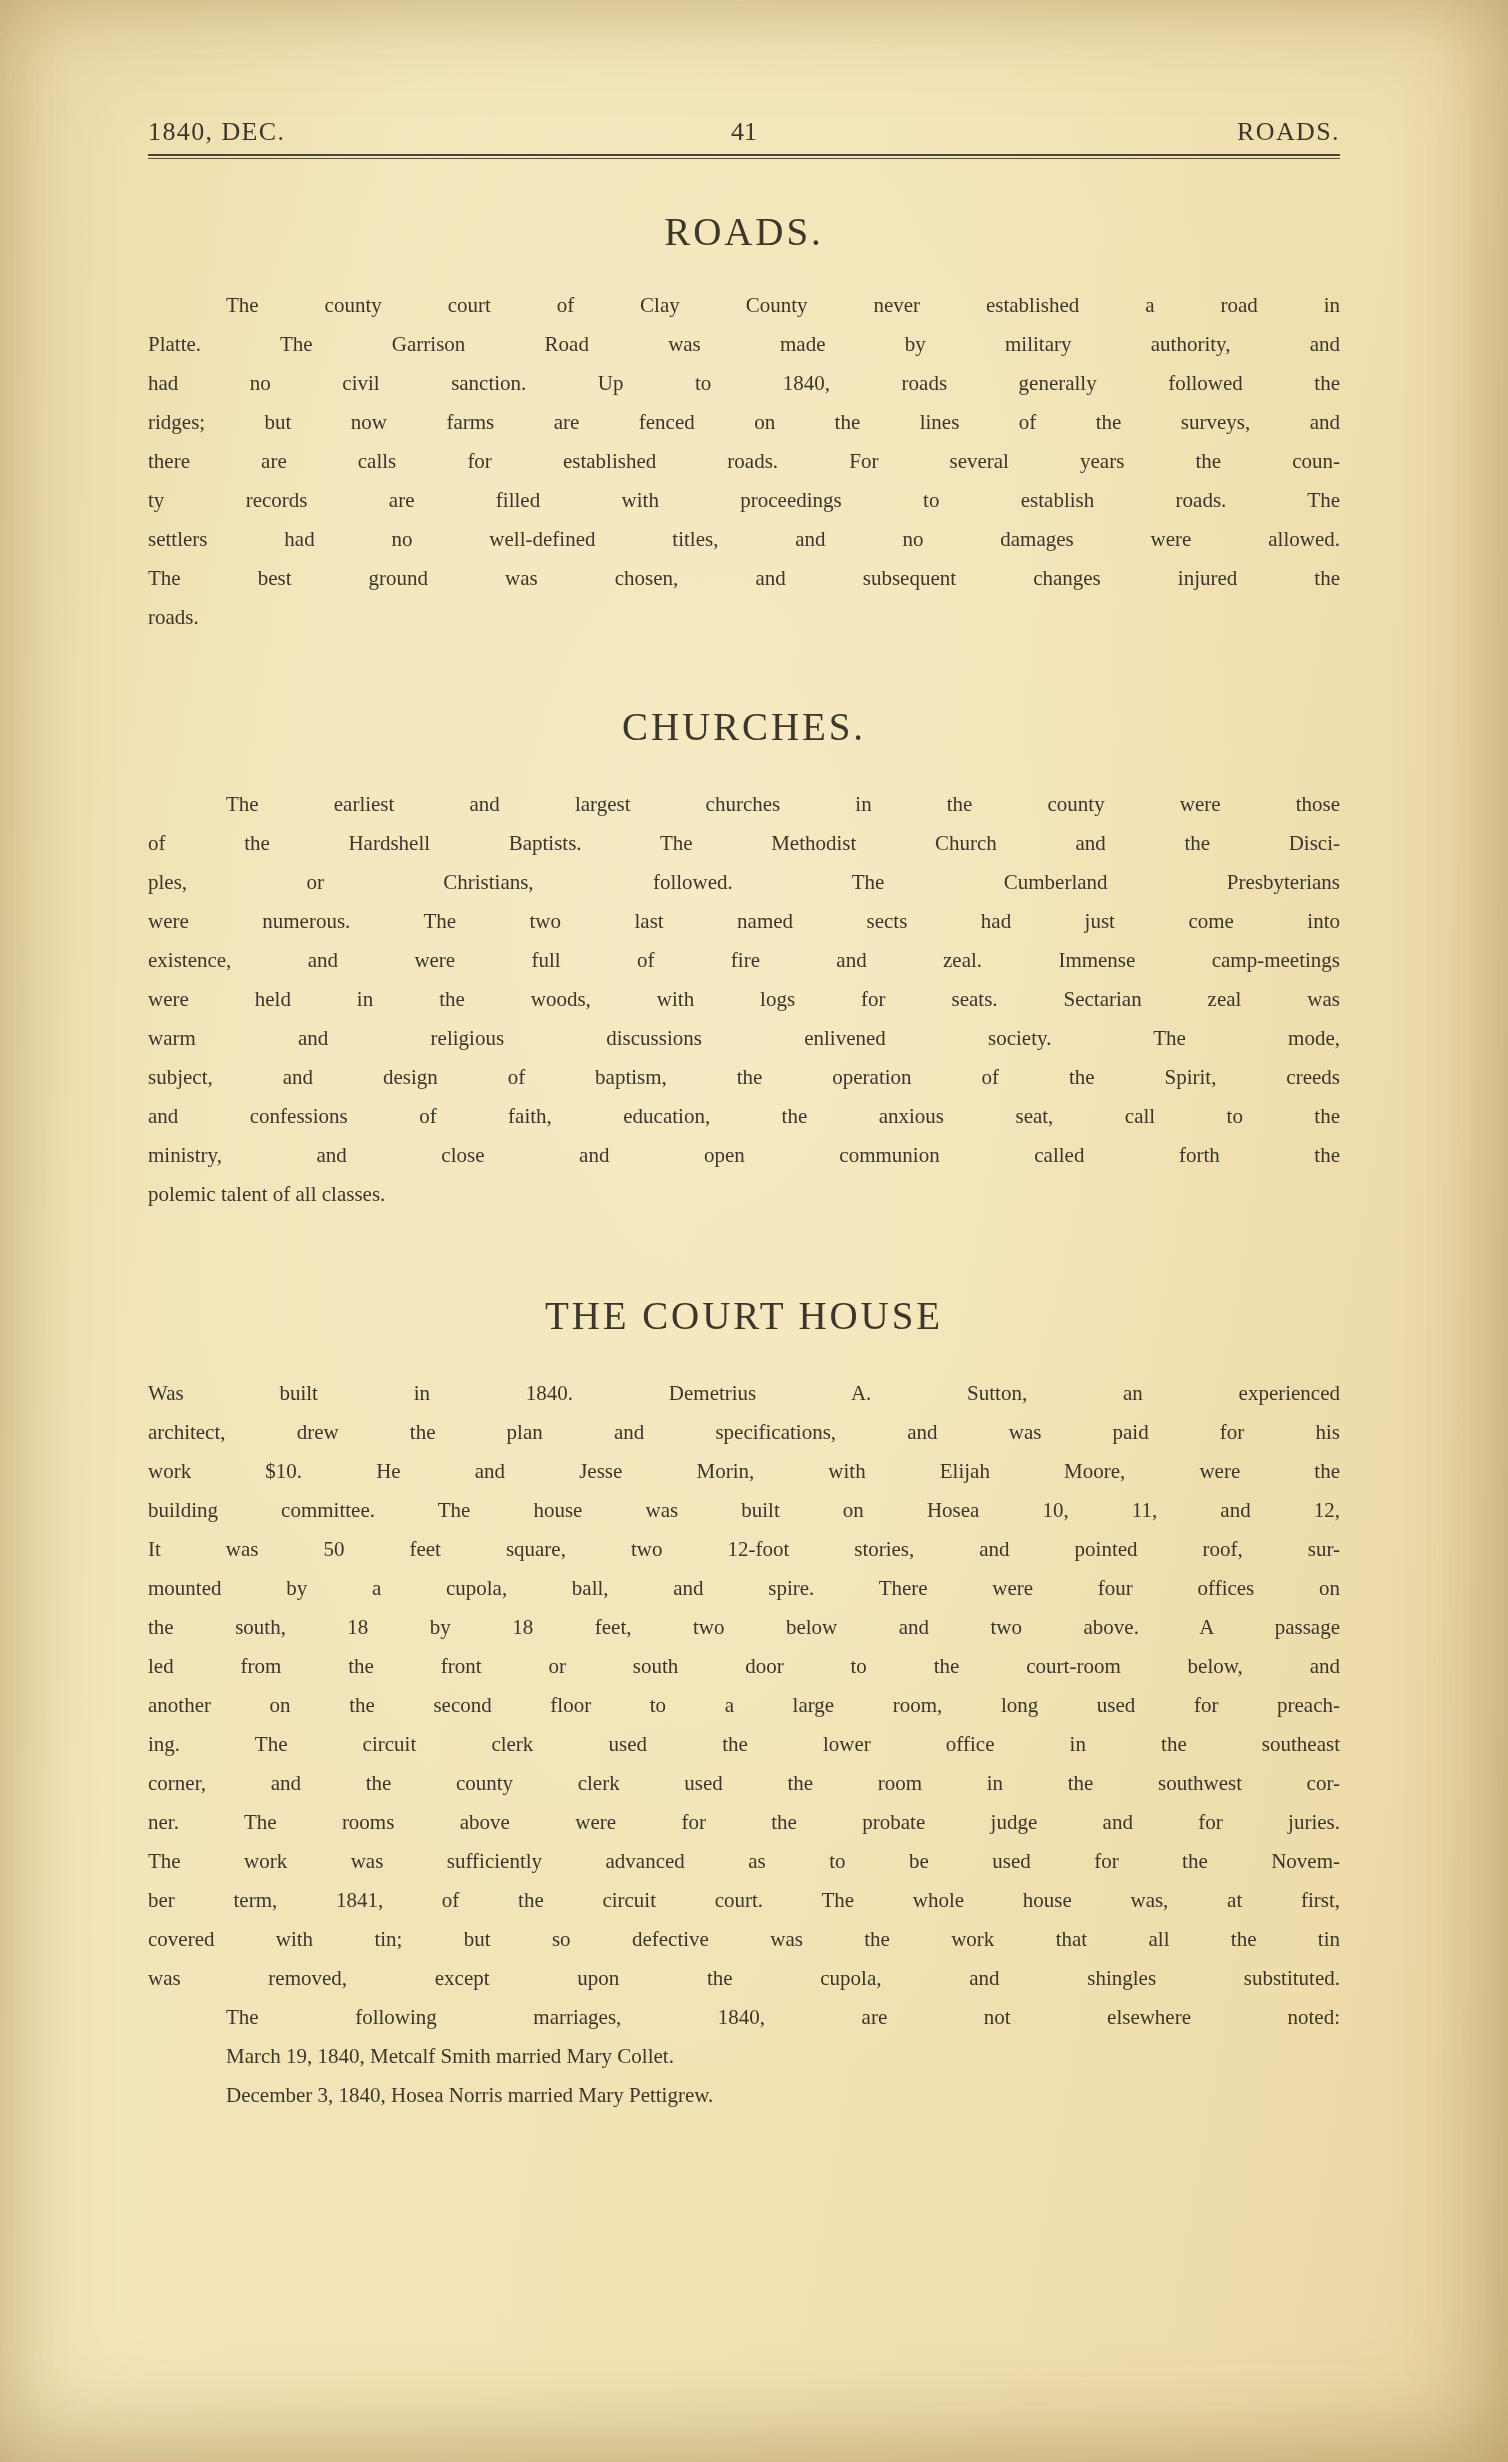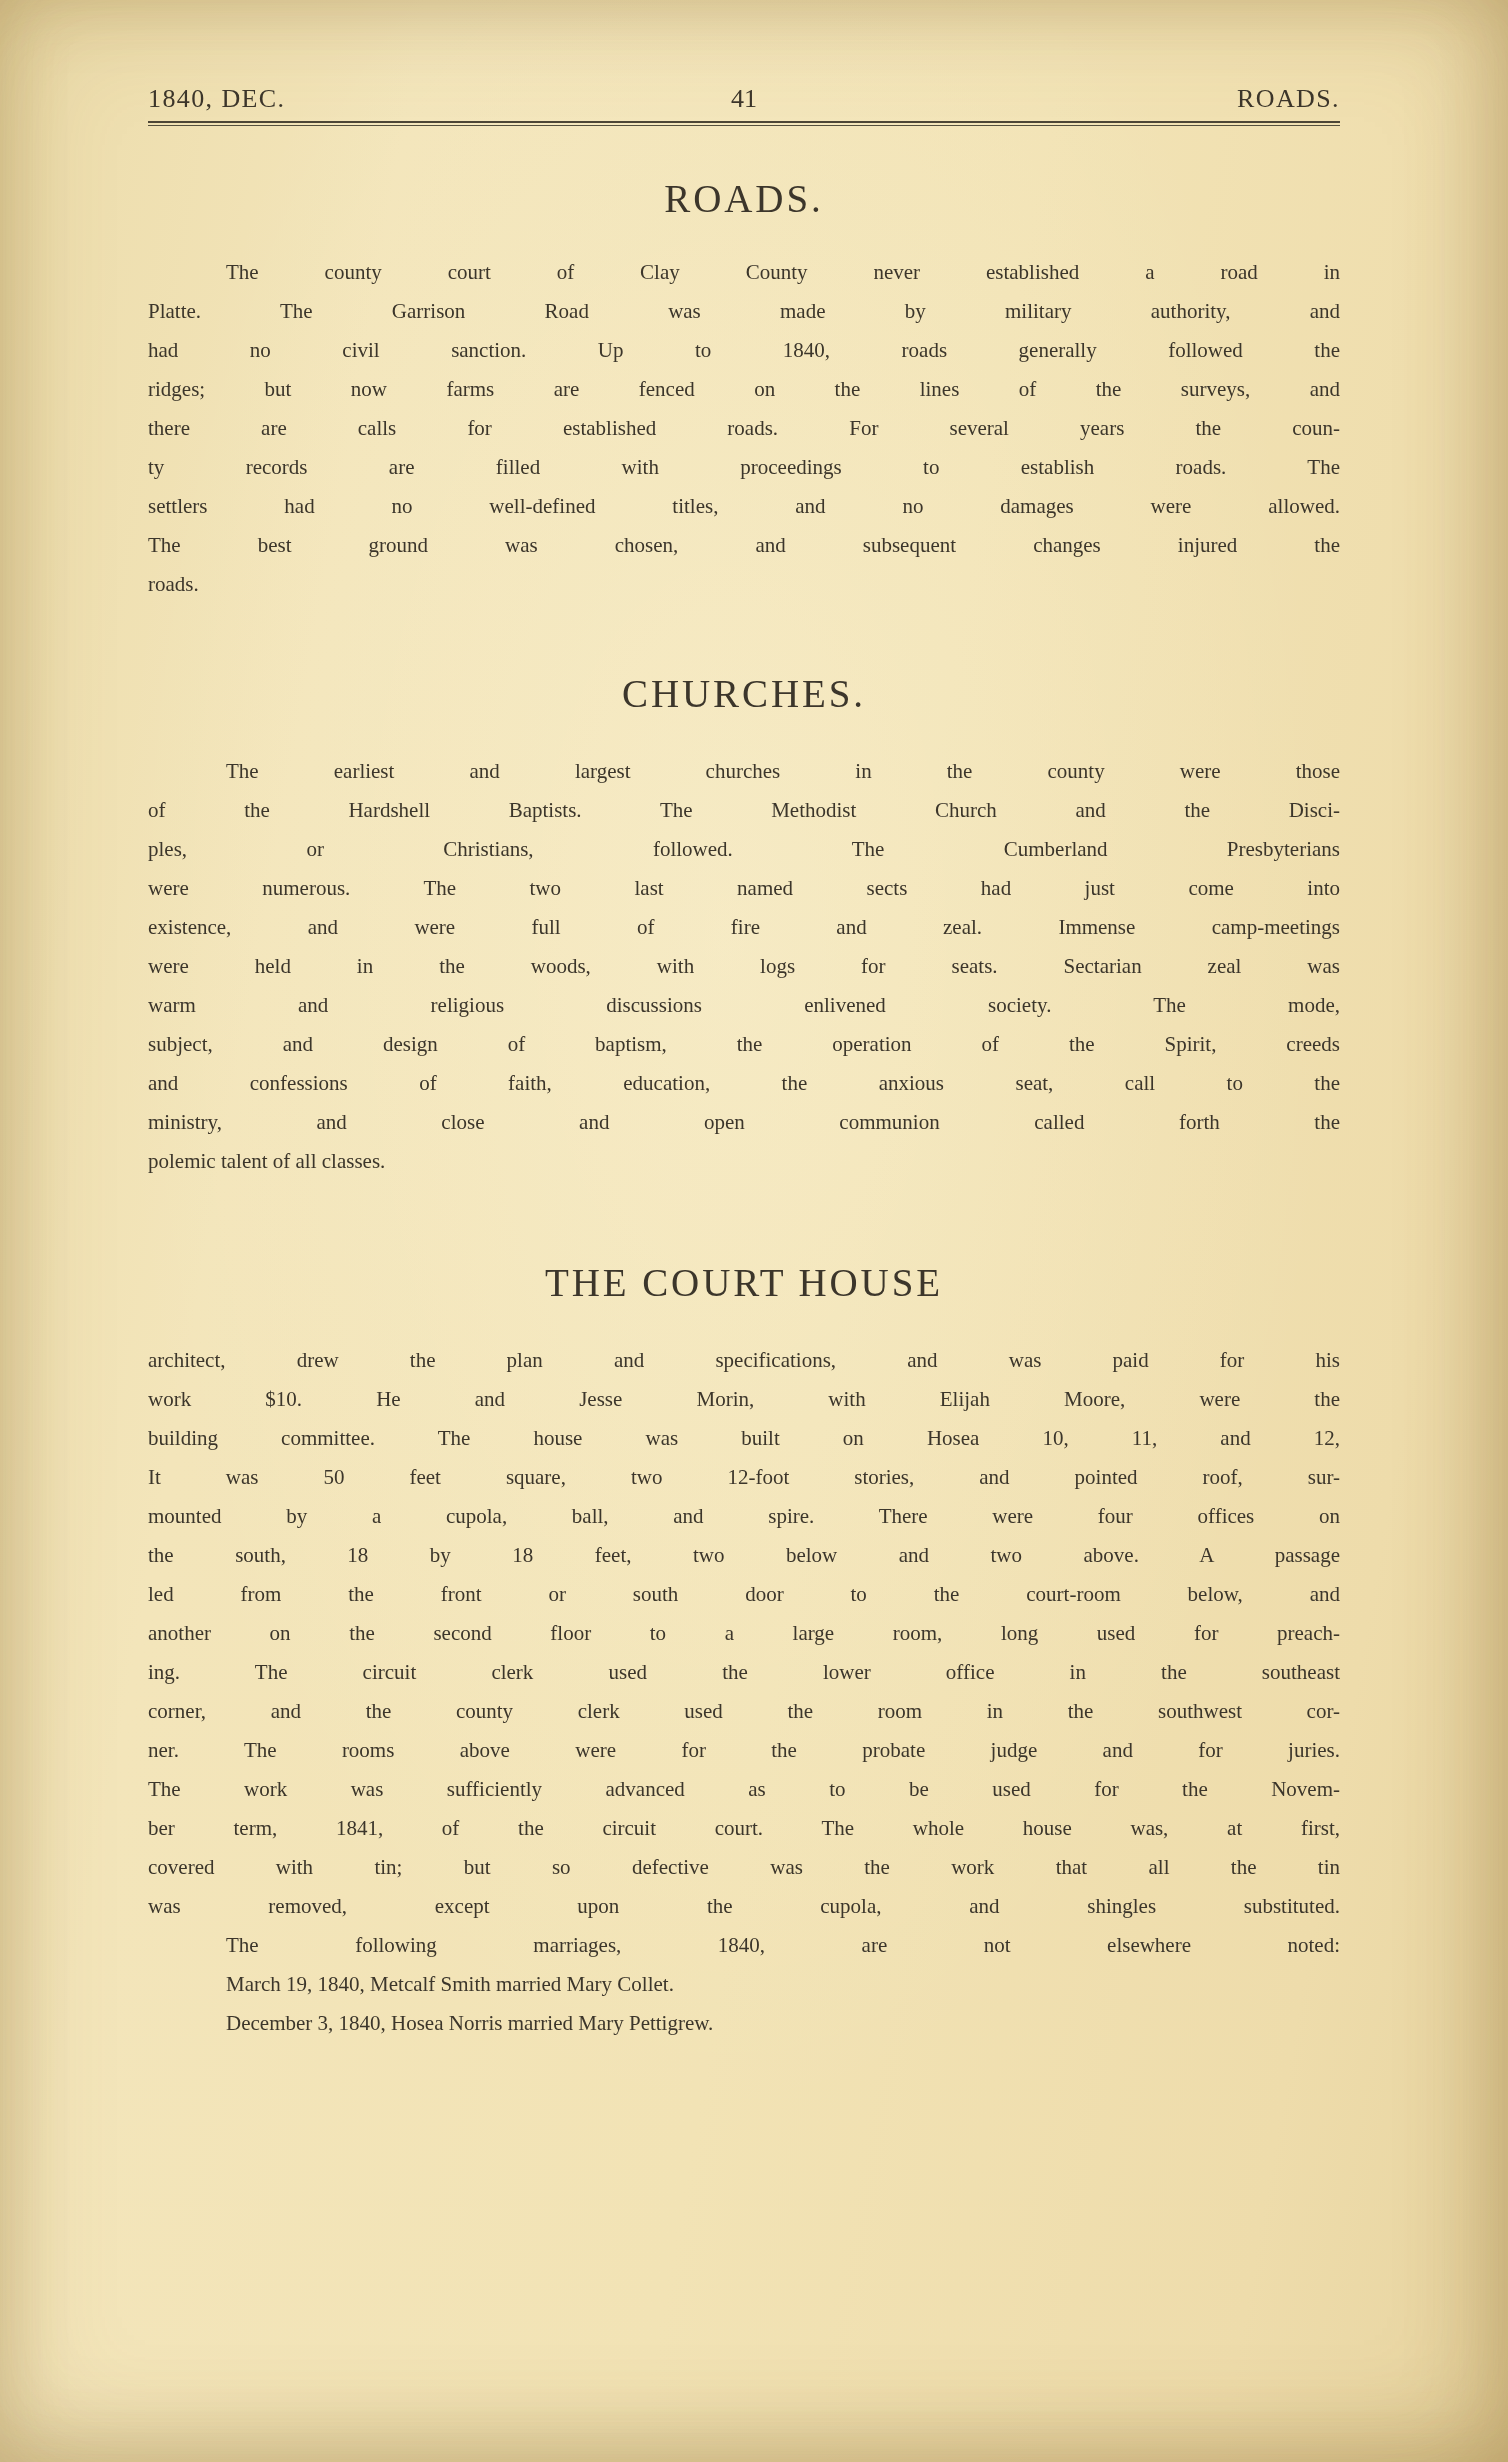--- a/index.html
+++ b/index.html
@@ -9,21 +9,21 @@
     height: 2462px;
     margin: 0 auto;
     background:
       radial-gradient(ellipse at 48% 38%, rgba(255,250,228,0.30) 0%, rgba(255,250,228,0) 55%),
       linear-gradient(100deg, #ecdcab 0%, #f3e5ba 22%, #f2e3b5 55%, #eedcab 85%, #e7d4a0 100%);
     background-color: var(--paper, #f1e2b4);
     color: var(--ink, #3c362b);
     font-family: "Liberation Serif", "DejaVu Serif", serif;
     overflow: hidden;
     box-sizing: border-box;
-    padding: 86px 169px 0 148px;
+    padding: 119px 169px 0 148px;
   }
   .page::after {
     content:"";
     position:absolute; inset:0;
     pointer-events:none;
     box-shadow:
       inset 0 0 121px rgba(140,105,40,0.20),
       inset -32px 0 78px rgba(130,95,35,0.16),
       inset 18px 0 57px rgba(150,115,45,0.10),
       inset 0 -36px 78px rgba(130,95,35,0.10);
@@ -106,20 +106,21 @@
           <div class="line j">warm and religious discussions enlivened society. The mode,</div>
           <div class="line j">subject, and design of baptism, the operation of the Spirit, creeds</div>
           <div class="line j">and confessions of faith, education, the anxious seat, call to the</div>
           <div class="line j">ministry, and close and open communion called forth the</div>
           <div class="line">polemic talent of all classes.</div>
         </div>
       </section>
       <section class="section">
         <div class="heading">THE COURT HOUSE</div>
         <div class="para">
+          <div class="line j">Was built in 1840. Demetrius A. Sutton, an experienced</div>
           <div class="line j">architect, drew the plan and specifications, and was paid for his</div>
           <div class="line j">work $10. He and Jesse Morin, with Elijah Moore, were the</div>
           <div class="line j">building committee. The house was built on Hosea 10, 11, and 12,</div>
           <div class="line j">It was 50 feet square, two 12-foot stories, and pointed roof, sur-</div>
           <div class="line j">mounted by a cupola, ball, and spire. There were four offices on</div>
           <div class="line j">the south, 18 by 18 feet, two below and two above. A passage</div>
           <div class="line j">led from the front or south door to the court-room below, and</div>
           <div class="line j">another on the second floor to a large room, long used for preach-</div>
           <div class="line j">ing. The circuit clerk used the lower office in the southeast</div>
           <div class="line j">corner, and the county clerk used the room in the southwest cor-</div>

